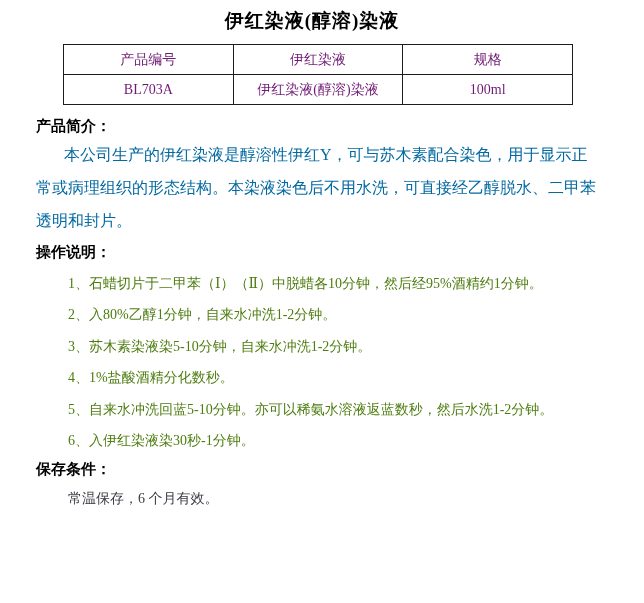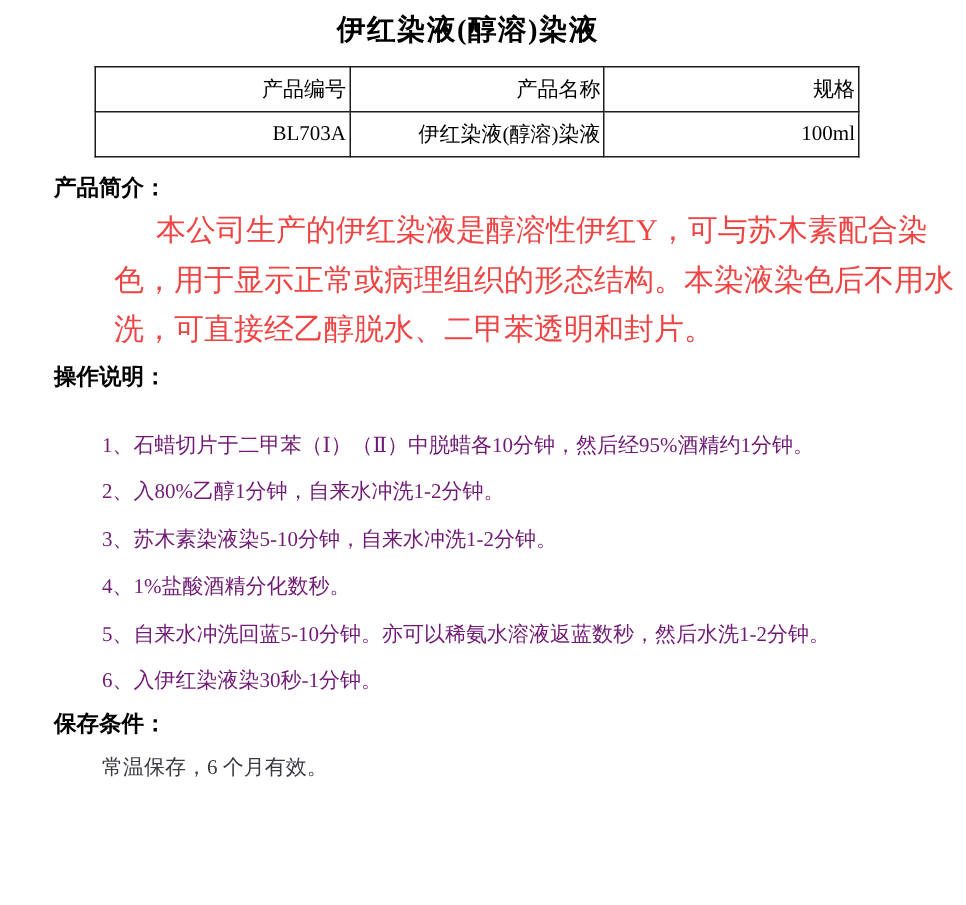--- a/index.html
+++ b/index.html
@@ -28,53 +28,52 @@
   .product-table {
     border-collapse: collapse;
     table-layout: fixed;
     margin-left: 27px;
     width: 510px;
   }
   .product-table th,
   .product-table td {
     border: 1.5px solid #1c1c1c;
     height: 30px;
-    text-align: right;
+    text-align: center;
     vertical-align: middle;
     font-size: 14px;
     font-weight: normal;
-    color: #000000;
+    color: #701a75;
     padding: 0 2px;
   }
   .section-heading {
     font-size: 15px;
     line-height: 21px;
     font-weight: bold;
     color: #000000;
     font-family: "Liberation Sans", "DejaVu Sans", sans-serif;
   }
   .h-intro   { margin-top: 10px; }
   .h-op      { margin-top: 4px; }
   .h-storage { margin-top: 2px; }
   .intro-paragraph {
     margin-top: 2px;
     width: 562px;
-    font-size: 20px;
+    font-size: 16px;
     line-height: 33px;
     text-indent: 28px;
-    color: #ef4444;
-    margin-left: 40px;
+    color: #0369a1;
   }
   .steps {
-    margin-top: 20px;
+    margin-top: 6px;
     padding-left: 32px;
     width: 598px; 
     font-size: 14px;
     line-height: 31.4px;
-    color: #701a75;
+    color: #4d7c0f;
   }
   .step { width: 566px; }
   .storage-text {
     margin-top: 8px;
     padding-left: 32px;
     font-size: 14px;
     line-height: 24px;
     color: #3a3a44;
   }
 </style>
@@ -82,21 +81,21 @@
 <body>
 
 <div class="doc">
 
   <div class="doc-title">伊红染液(醇溶)染液</div>
 
   <table class="product-table">
     <thead>
       <tr>
         <th>产品编号</th>
-        <th>产品名称</th>
+        <th>伊红染液</th>
         <th>规格</th>
       </tr>
     </thead>
     <tbody>
       <tr>
         <td>BL703A</td>
         <td>伊红染液(醇溶)染液</td>
         <td>100ml</td>
       </tr>
     </tbody>

